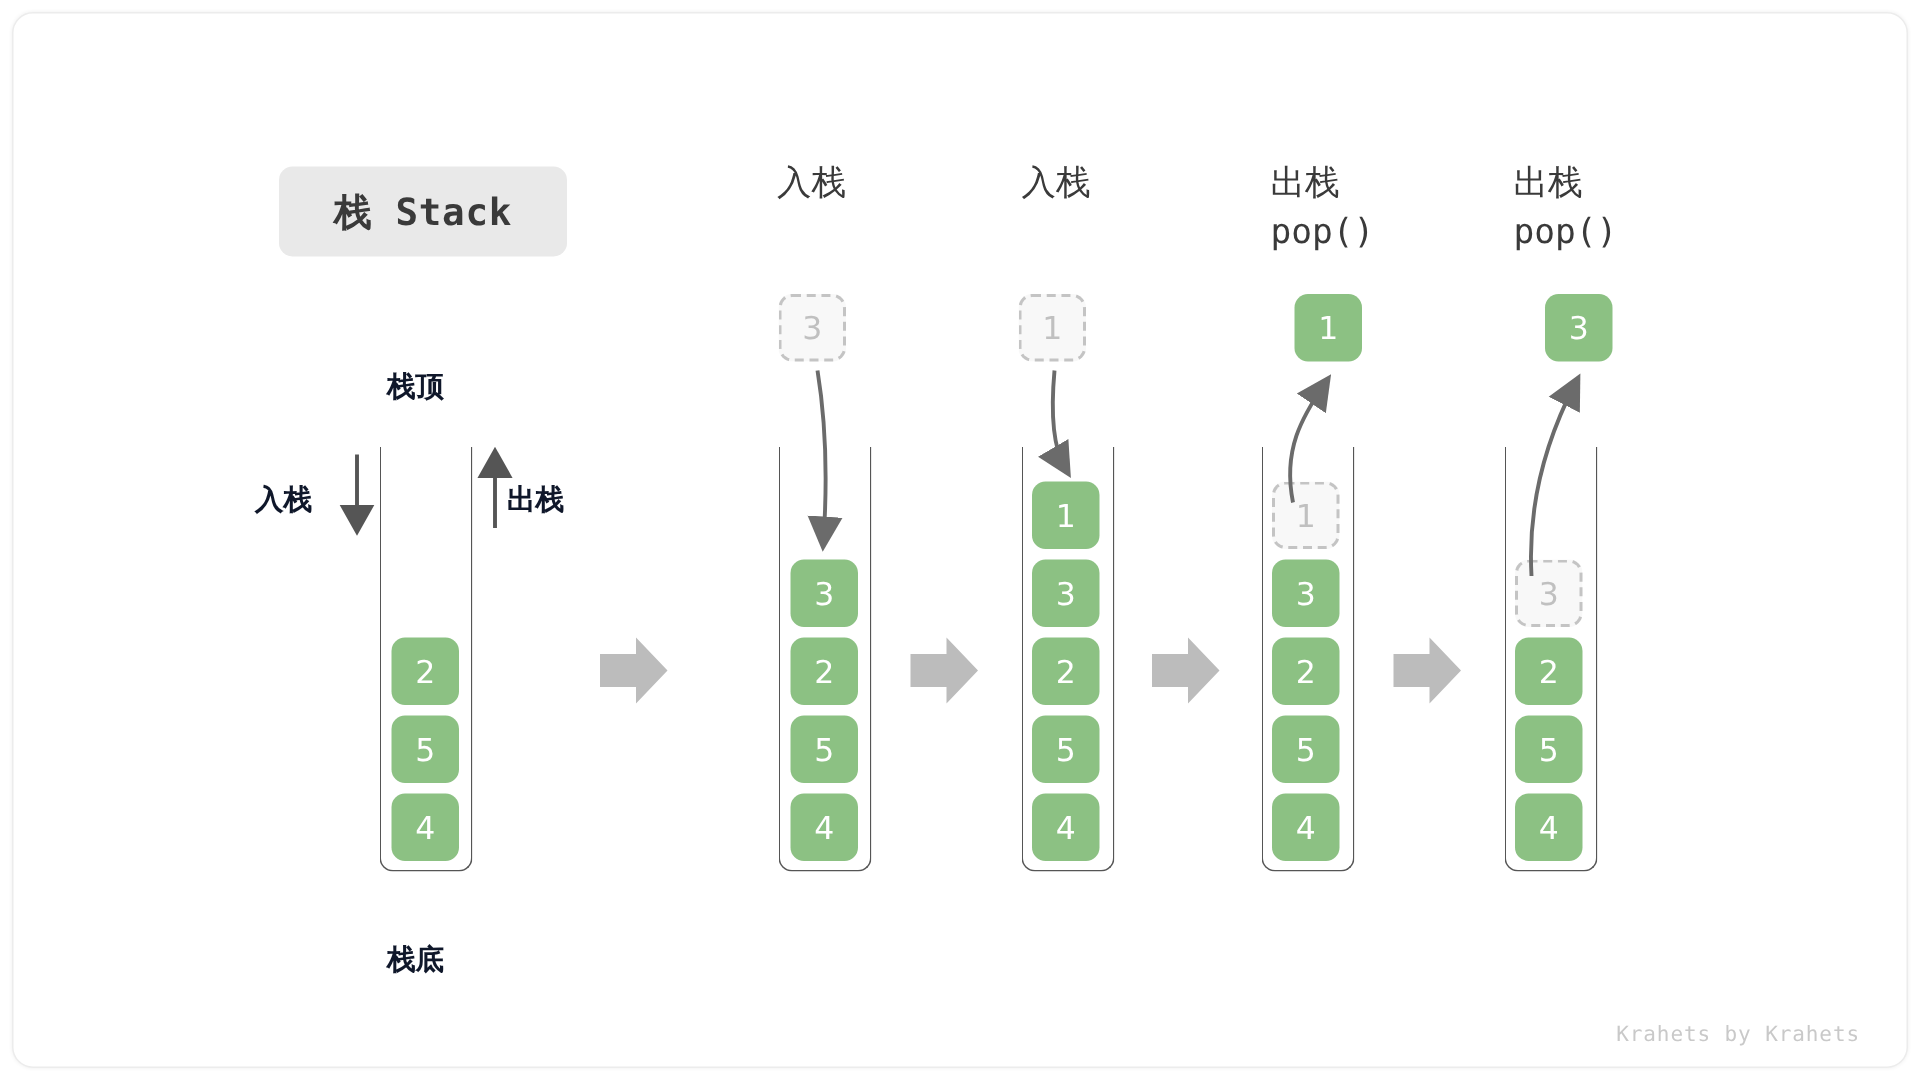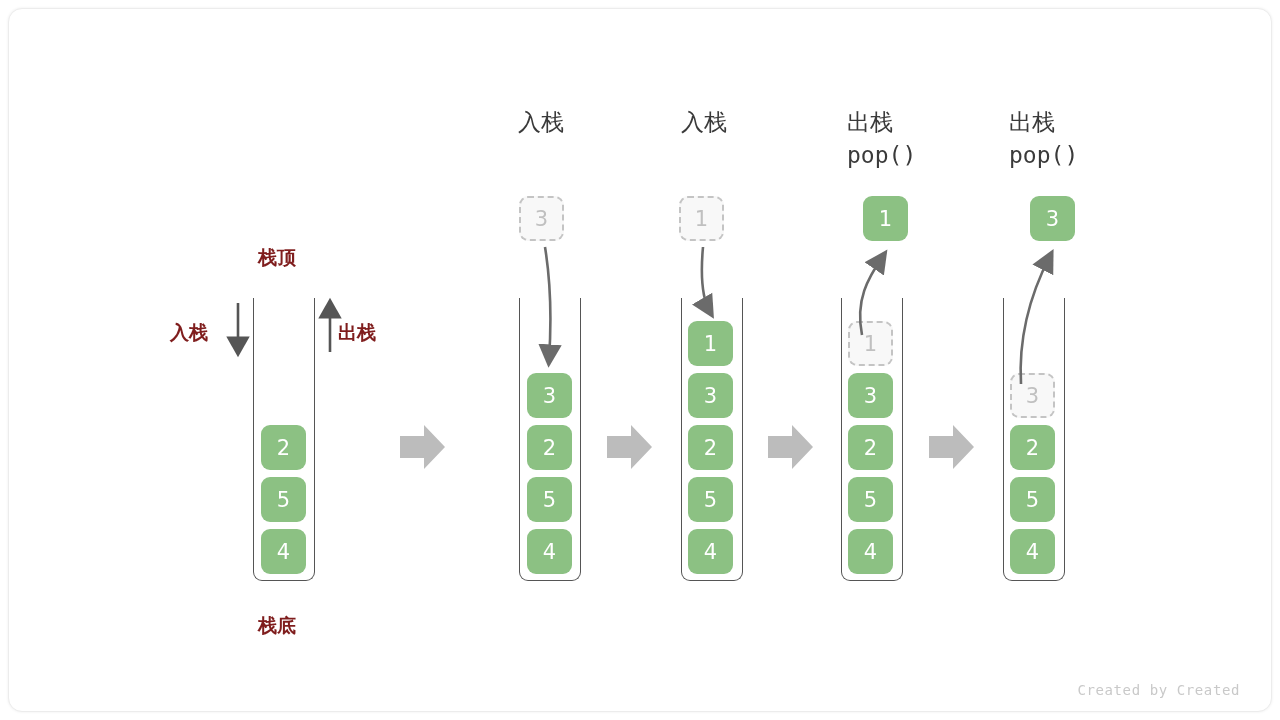--- a/index.html
+++ b/index.html
@@ -89,21 +89,21 @@
     border: 2px dashed #c4c4c4;
     color: #c0c0c0;
   }
 
   
   .lbl {
     position: absolute;
     font-family: "DejaVu Sans", "Liberation Sans", sans-serif;
     font-size: 19px;
     font-weight: bold;
-    color: #7f1d1d;
+    color: #0f172a;
     white-space: nowrap;
   }
 
   .footer {
     position: absolute;
     right: 40px; bottom: 22px;
     font-family: "DejaVu Sans Mono", "Liberation Mono", monospace;
     font-size: 14px;
     color: #c9c9c9;
     letter-spacing: 0.6px;
@@ -114,20 +114,21 @@
     width: 1280px; height: 720px;
     pointer-events: none;
   }
 </style>
 </head>
 <body>
 
 <div id="canvas">
   <div class="card-frame"></div>
 
+  <div class="title-badge">栈 Stack</div>
 
   <div class="col-head" style="left:518px; top:106px;">
     <span class="cn">入栈</span>
   </div>
 
   <div class="col-head" style="left:681px; top:106px;">
     <span class="cn">入栈</span>
   </div>
 
   <div class="col-head" style="left:847px; top:106px;">
@@ -136,21 +137,21 @@
   </div>
 
   <div class="col-head" style="left:1009px; top:106px;">
     <span class="cn">出栈</span>
     <span class="code"><span>pop(</span><b></b><span>)</span></span>
   </div>
 
   <div class="lbl" style="left:258px; top:245px;">栈顶</div>
   <div class="lbl" style="left:170px; top:320px;">入栈</div>
   <div class="lbl" style="left:338px; top:320px;">出栈</div>
-  <div class="lbl" style="left:258px; top:613px;">栈底</div>
+  <div class="lbl" style="left:258px; top:627px;">栈底</div>
 
   <div class="stack-box" style="left:253px; top:298px; width:62px; height:283px;"></div>
   <div class="cell" style="left:261px; top:425px;">2</div>
   <div class="cell" style="left:261px; top:477px;">5</div>
   <div class="cell" style="left:261px; top:529px;">4</div>
 
   <div class="cell ghost" style="left:519px; top:196px;">3</div>
   <div class="stack-box" style="left:519px; top:298px; width:62px; height:283px;"></div>
   <div class="cell" style="left:527px; top:373px;">3</div>
   <div class="cell" style="left:527px; top:425px;">2</div>
@@ -205,14 +206,14 @@
       <path d="M607,436 L631,436 L631,425 L652,447 L631,469 L631,458 L607,458 Z"></path>
     </g>
     <g fill="#bcbcbc">
       <path d="M768,436 L792,436 L792,425 L813,447 L792,469 L792,458 L768,458 Z"></path>
     </g>
     <g fill="#bcbcbc">
       <path d="M929,436 L953,436 L953,425 L974,447 L953,469 L953,458 L929,458 Z"></path>
     </g>
   </svg>
 
-  <div class="footer">Created by Created</div>
+  <div class="footer">Krahets by Krahets</div>
 </div>
 
 </body></html>

